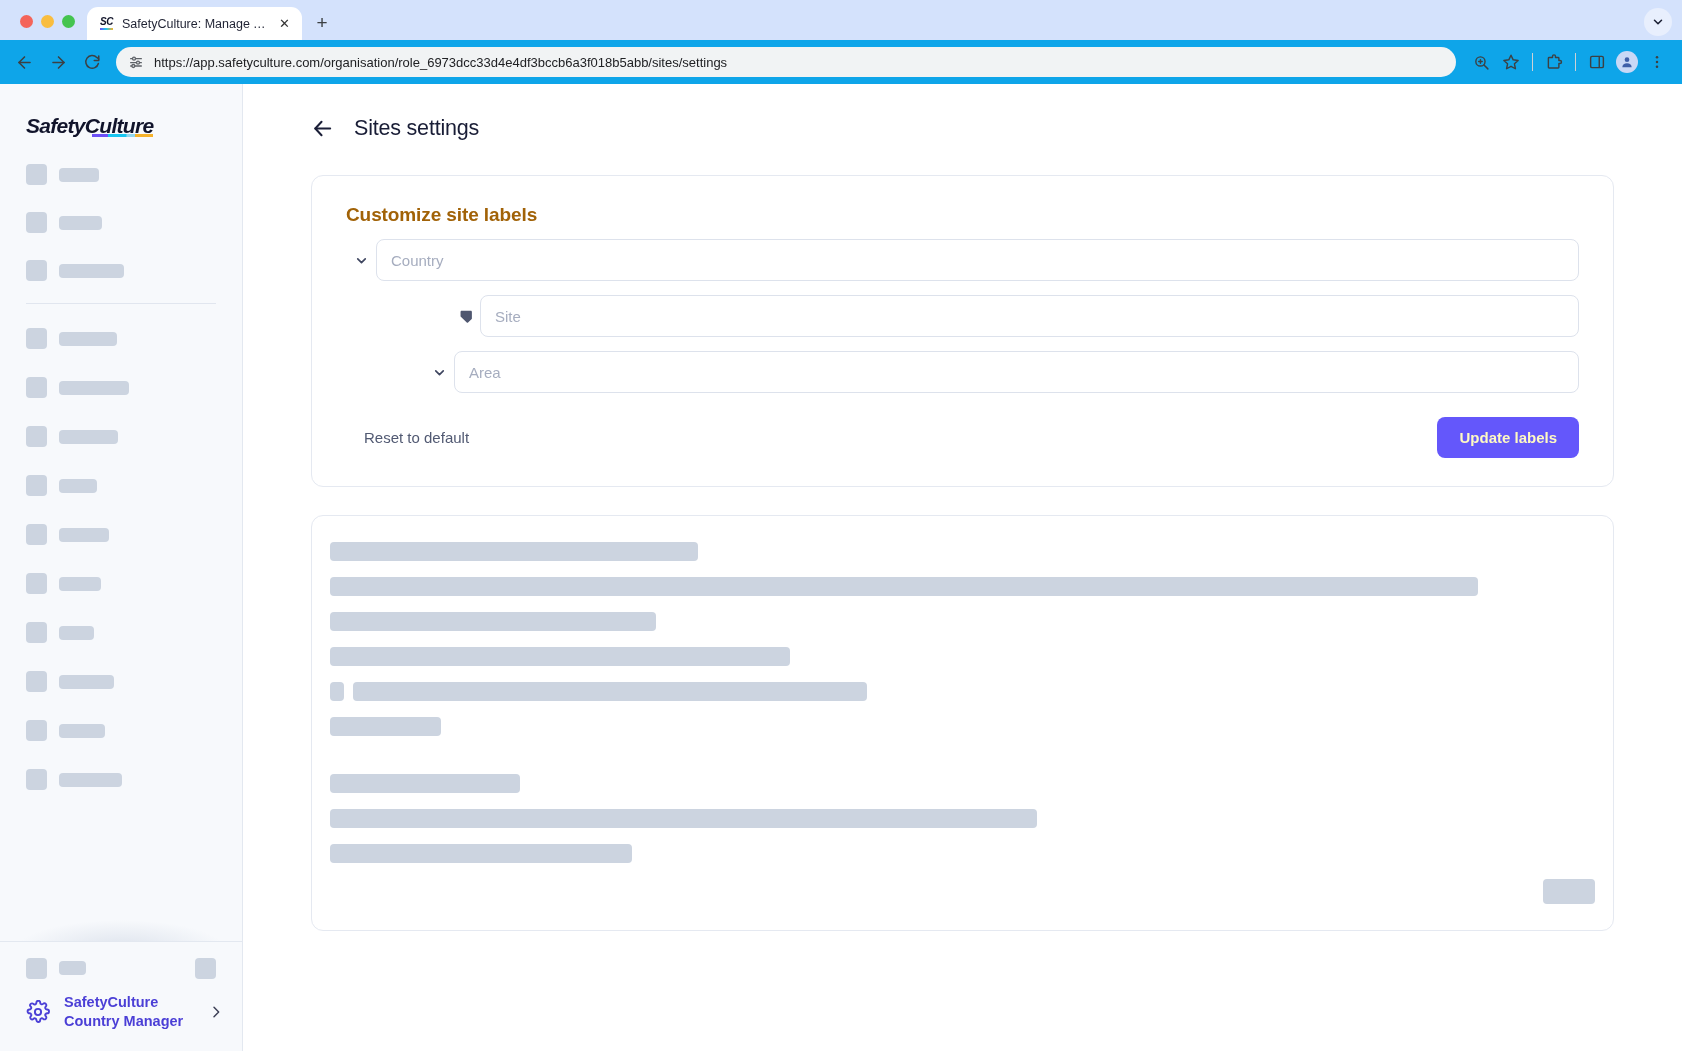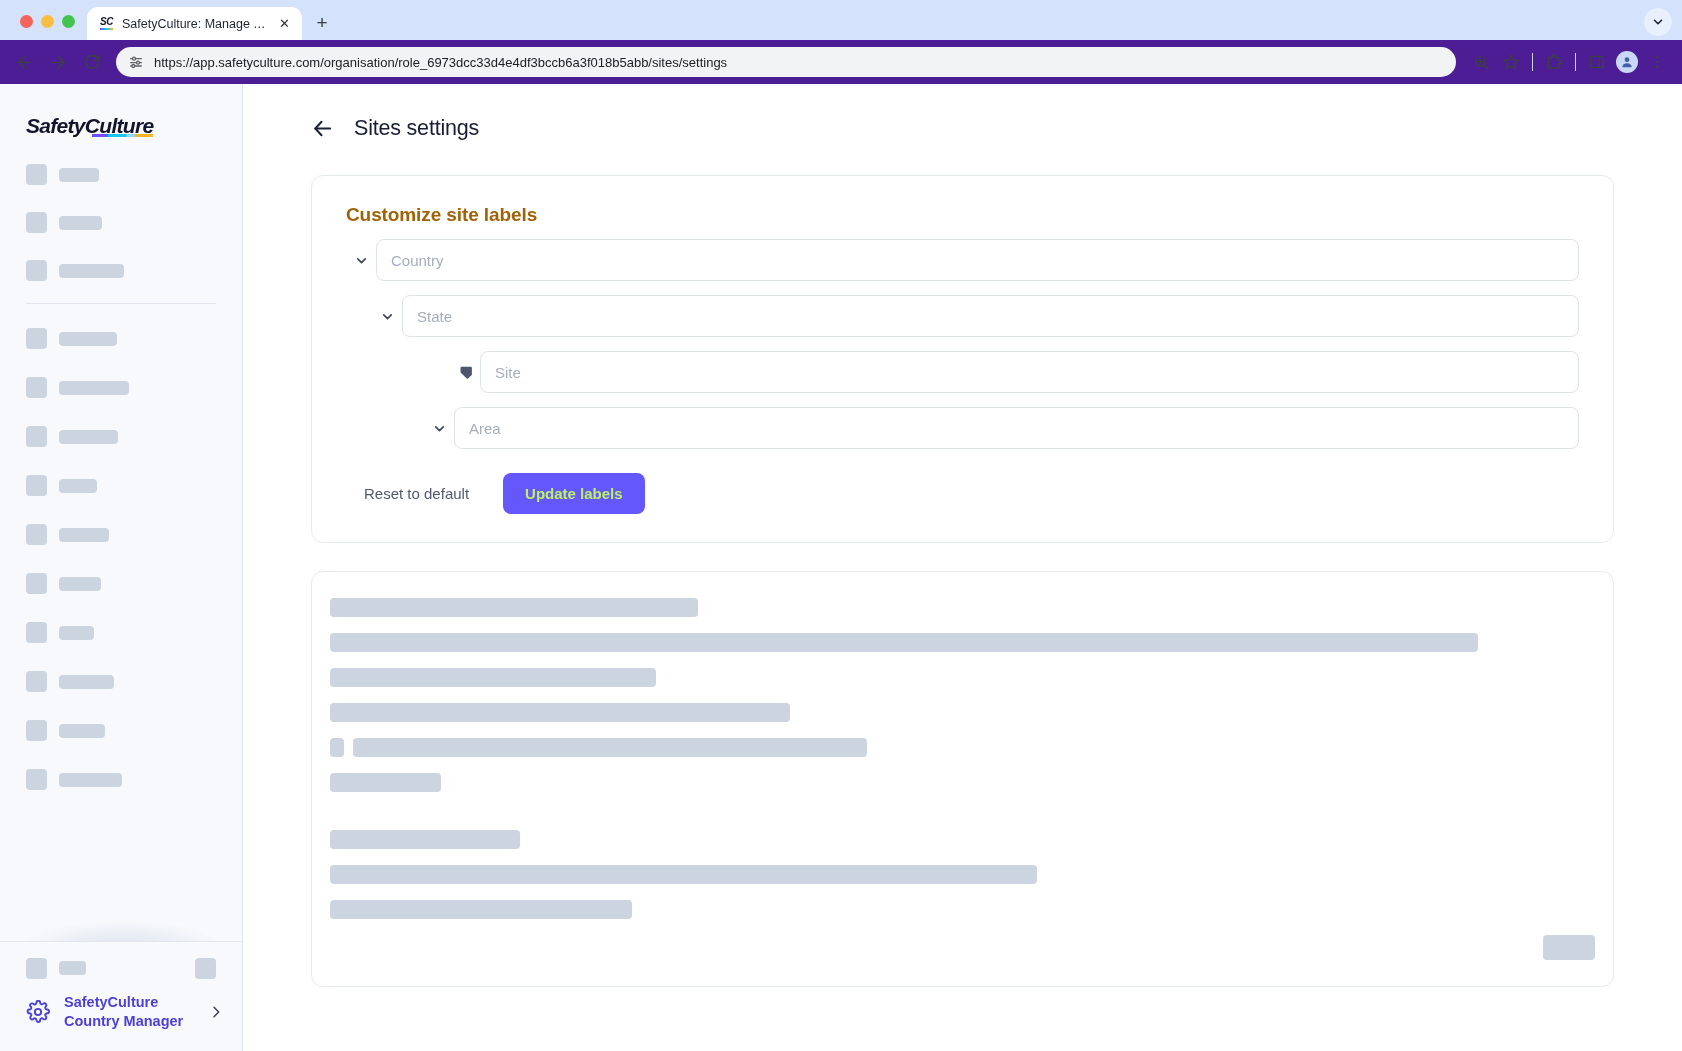--- a/index.html
+++ b/index.html
@@ -57,21 +57,21 @@
     color:#3c4043; font-size:19px; border-radius:50%;
   }
   .tabstrip-right {
     position:absolute; right:10px; bottom:4px;
     width:28px; height:28px; border-radius:50%;
     background:#e8effd;
     display:flex; align-items:center; justify-content:center;
   }
 
   .toolbar {
-    height:44px; background:#4c1d95;
+    height:44px; background:#0ea5e9;
     display:flex; align-items:center; gap:2px;
     padding: 0 10px 0 8px; flex:0 0 44px;
   }
   .navbtn {
     width:32px; height:32px; border-radius:50%;
     display:flex; align-items:center; justify-content:center;
     color:#3c4043;
   }
   .omnibox {
     flex:1; height:30px; margin:0 8px 0 6px;
@@ -163,28 +163,28 @@
     width:30px; flex:0 0 30px; display:flex; align-items:center; justify-content:center;
     color:#4e566f;
   }
   .lbl-input {
     flex:1; height:42px; border:1px solid #dde2ec; border-radius:8px;
     background:#fff; font-size:15px; color:#1b1f38;
     padding:0 14px; font-family:"Liberation Sans", sans-serif; outline:none;
   }
   .lbl-input::placeholder { color:#a6adbf; }
 
-  .card-actions { display:flex; align-items:center; justify-content:flex-start; gap:16px; margin-top:24px; }
+  .card-actions { display:flex; align-items:center; justify-content:space-between; gap:16px; margin-top:24px; }
   .btn-ghost {
     background:transparent; border:none; font-size:15px; color:#515972;
     padding:11px 18px; border-radius:8px; cursor:pointer;
     font-family:"Liberation Sans", sans-serif;
   }
   .btn-primary {
-    background:#6457fb; border:none; color:#bef264; font-size:15px; font-weight:600;
+    background:#6457fb; border:none; color:#fef9c3; font-size:15px; font-weight:600;
     padding:12px 22px; border-radius:8px; cursor:pointer;
     font-family:"Liberation Sans", sans-serif;
   }
 
   .card-skel { border:1px solid #e5e9f1; border-radius:12px; padding:26px 18px 26px 18px; }
   .sk-line { height:19px; border-radius:4px; background:#ccd4e0; margin-bottom:16px; }
   .sk-flexrow { display:flex; align-items:center; gap:9px; margin-bottom:16px; }
   .sk-gap { height:22px; }
   .sk-right { display:flex; justify-content:flex-end; }
 </style>
@@ -416,28 +416,20 @@
 
           <div class="label-row" style="padding-left:0px">
             <span class="chev-slot">
               <svg width="15" height="15" viewBox="0 0 24 24" fill="none" stroke="#3f4660" stroke-width="2.6" stroke-linecap="round" stroke-linejoin="round">
                   <polyline points="6 9.5 12 15.5 18 9.5"></polyline>
                 </svg>
             </span>
             <input class="lbl-input" value="" placeholder="Country" style="">
           </div>
 
-          <div class="label-row" style="padding-left:26px">
-            <span class="chev-slot">
-              <svg width="15" height="15" viewBox="0 0 24 24" fill="none" stroke="#3f4660" stroke-width="2.6" stroke-linecap="round" stroke-linejoin="round">
-                  <polyline points="6 9.5 12 15.5 18 9.5"></polyline>
-                </svg>
-            </span>
-            <input class="lbl-input" value="" placeholder="State" style="">
-          </div>
 
 
           <div class="label-row" style="padding-left:104px">
             <span class="tag-slot">
               <svg width="17" height="17" viewBox="0 0 24 24" fill="#4e566f">
                   <path d="M21 5.5v9.2c0 .5-.2 1-.6 1.3l-4.8 4.4a1.3 1.3 0 0 1-1.8 0l-8.4-8a1.3 1.3 0 0 1-.4-.9V5.5C5 4.7 5.7 4 6.5 4h13c.8 0 1.5.7 1.5 1.5z"></path>
                 </svg>
             </span>
             <input class="lbl-input" value="" placeholder="Site" style="">
           </div>

